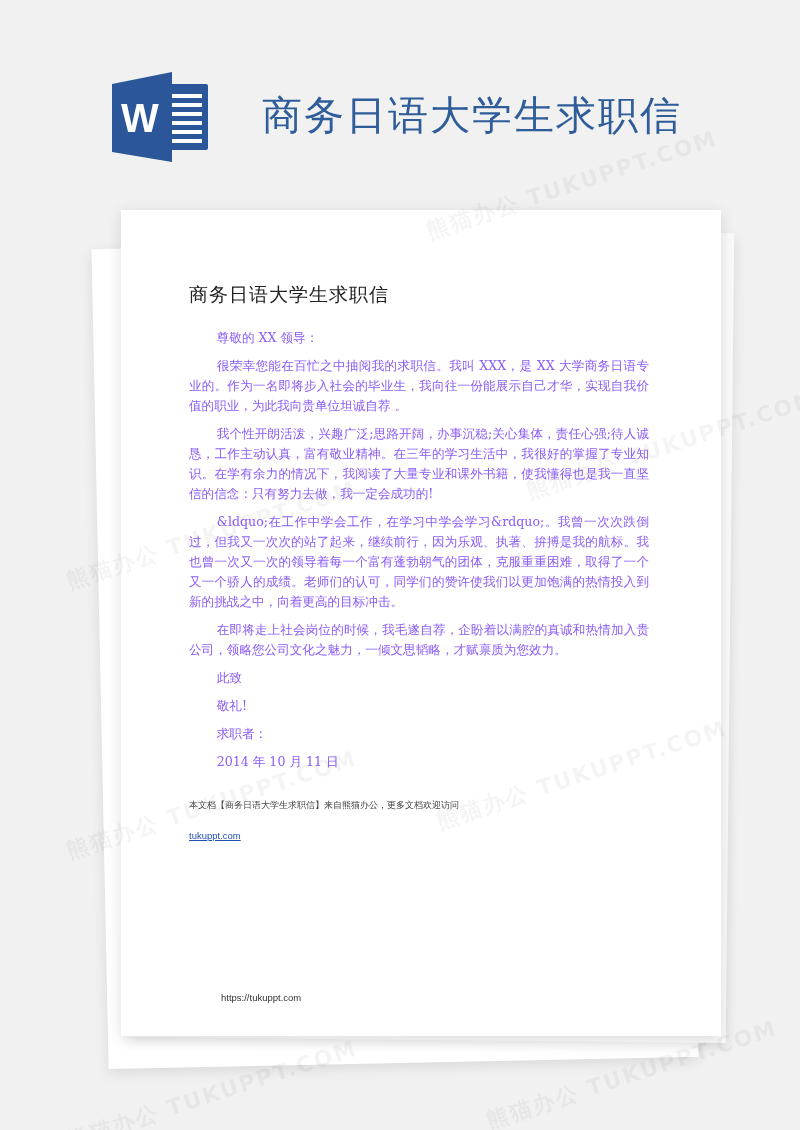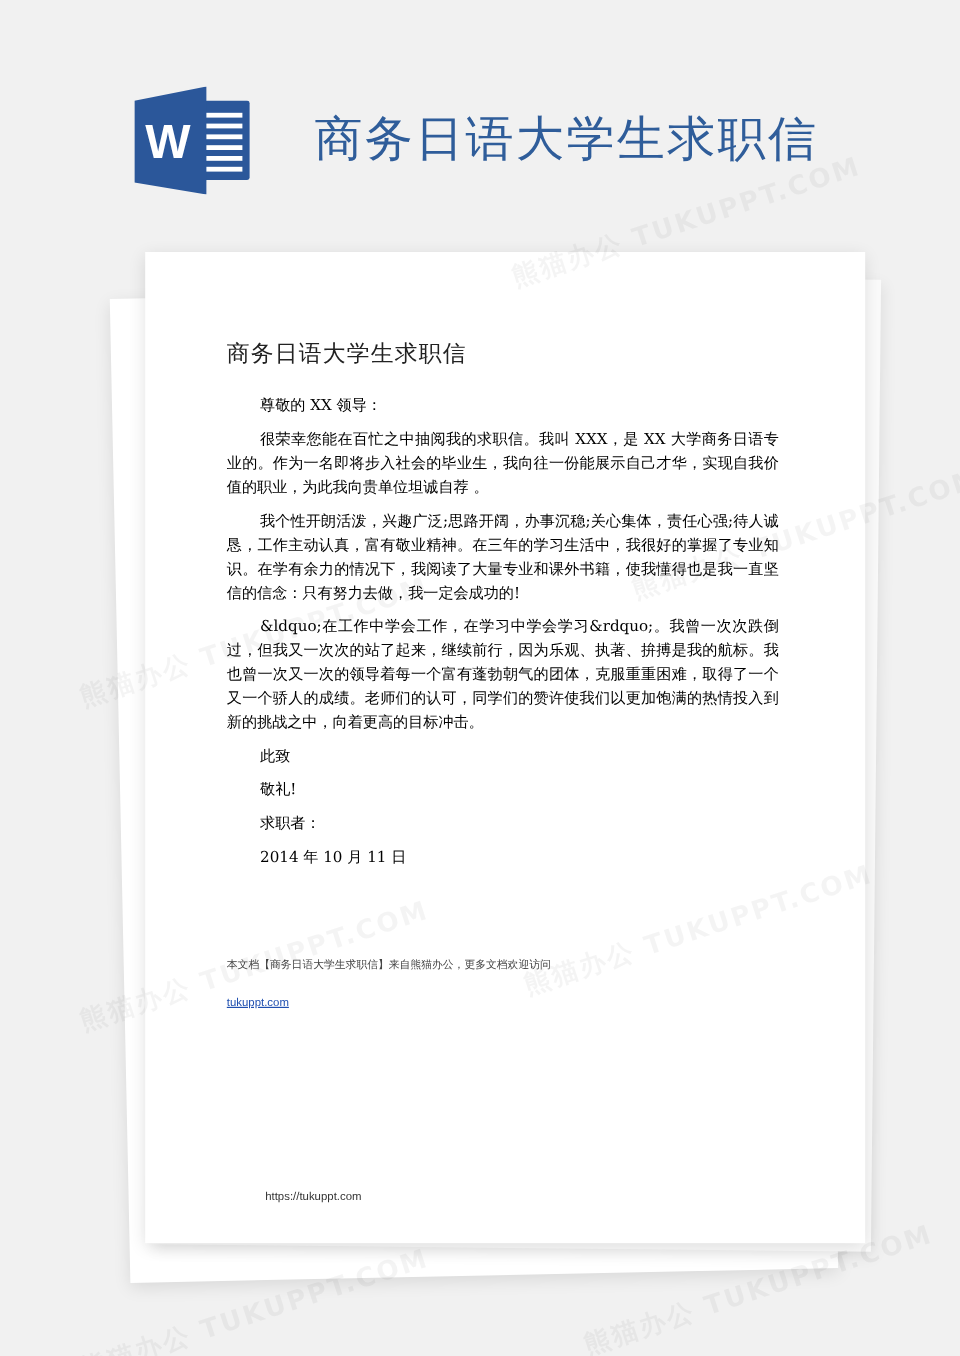--- a/index.html
+++ b/index.html
@@ -39,21 +39,21 @@
     .paper {
       position: absolute; left: 121px; top: 210px; width: 600px; height: 826px;
       background: #fff; box-shadow: 0 3px 14px rgba(0,0,0,0.12);
     }
     .doc-title {
       position: absolute; left: 68px; top: 72px;
       font-size: 19px; color: #222; letter-spacing: 1px;
     }
     .body-text {
       position: absolute; left: 68px; top: 118px; width: 460px;
-      font-size: 12.6px; line-height: 20px; color: #000000;
+      font-size: 12.6px; line-height: 20px; color: #8b5cf6;
     }
     .body-text p { margin: 0 0 8px 0; text-indent: 2.2em; text-align: justify; }
     .body-text p.plain { text-indent: 2.2em; }
     .footer-note {
       position: absolute; left: 68px; top: 588px; font-size: 9px; color: #444;
       line-height: 14px;
     }
     .footer-link {
       display: block; color: #1f4fb0; text-decoration: underline;
       font-family: "Liberation Sans", sans-serif; font-size: 9.5px; margin-top: 17px;
@@ -84,20 +84,21 @@
 <div class="paper-back"></div>
 <div class="paper-back2"></div>
 
 <div class="paper">
   <div class="doc-title">商务日语大学生求职信</div>
   <div class="body-text">
     <p class="plain">尊敬的 XX 领导：</p>
     <p>很荣幸您能在百忙之中抽阅我的求职信。我叫 XXX，是 XX 大学商务日语专业的。作为一名即将步入社会的毕业生，我向往一份能展示自己才华，实现自我价值的职业，为此我向贵单位坦诚自荐 。</p>
     <p>我个性开朗活泼，兴趣广泛;思路开阔，办事沉稳;关心集体，责任心强;待人诚恳，工作主动认真，富有敬业精神。在三年的学习生活中，我很好的掌握了专业知识。在学有余力的情况下，我阅读了大量专业和课外书籍，使我懂得也是我一直坚信的信念：只有努力去做，我一定会成功的!</p>
     <p>&amp;ldquo;在工作中学会工作，在学习中学会学习&amp;rdquo;。我曾一次次跌倒过，但我又一次次的站了起来，继续前行，因为乐观、执著、拚搏是我的航标。我也曾一次又一次的领导着每一个富有蓬勃朝气的团体，克服重重困难，取得了一个又一个骄人的成绩。老师们的认可，同学们的赞许使我们以更加饱满的热情投入到新的挑战之中，向着更高的目标冲击。</p>
+    <p>在即将走上社会岗位的时候，我毛遂自荐，企盼着以满腔的真诚和热情加入贵公司，领略您公司文化之魅力，一倾文思韬略，才赋禀质为您效力。</p>
     <p class="plain">此致</p>
     <p class="plain">敬礼!</p>
     <p class="plain">求职者：</p>
     <p class="plain">2014 年 10 月 11 日</p>
   </div>
   <div class="footer-note">
     <span>本文档【商务日语大学生求职信】来自熊猫办公，更多文档欢迎访问</span>
     <a class="footer-link">tukuppt.com</a>
   </div>
   <div class="page-url">https://tukuppt.com</div>

